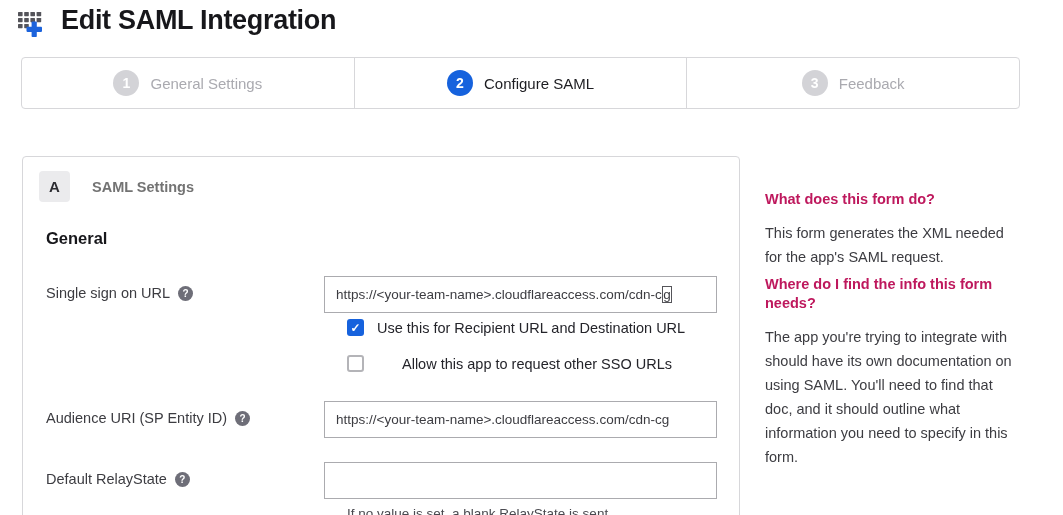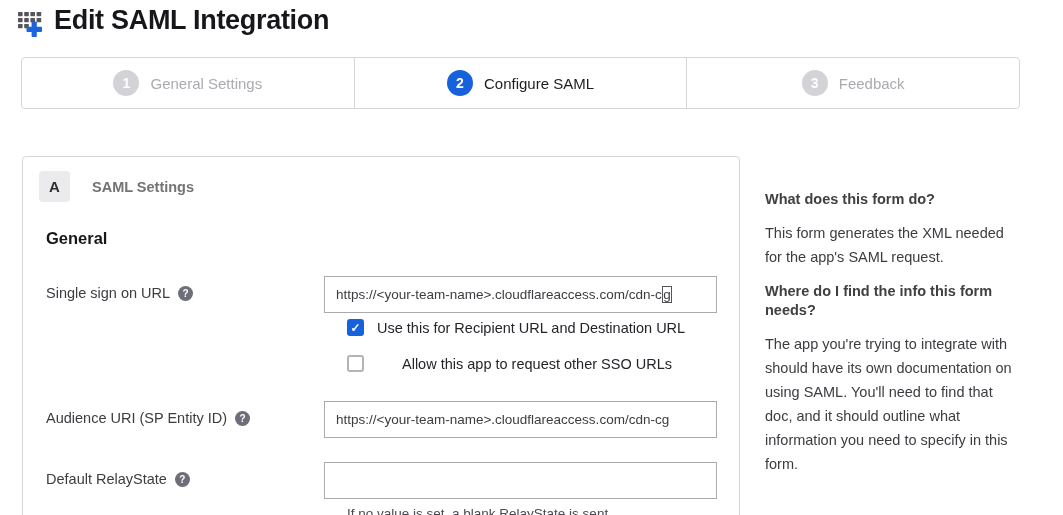--- a/index.html
+++ b/index.html
@@ -7,21 +7,21 @@
   body {
     background:#ffffff;
     font-family:"Liberation Sans", sans-serif;
     color:#1d1d21;
     position:relative;
   }
 
   
   .page-header { position:absolute; top:5px; left:15px; display:flex; align-items:center; }
   .app-icon { width:28px; height:30px; position:relative; top:2px; flex:0 0 auto; }
-  .page-title { font-size:27px; font-weight:700; letter-spacing:-0.3px; color:#17171b; margin-left:11px; }
+  .page-title { font-size:27px; font-weight:700; letter-spacing:-0.3px; color:#17171b; margin-left:18px; }
 
   
   .wizard { position:absolute; left:21px; top:57px; width:999px; height:52px;
             border:1px solid #d7d7da; border-radius:4px; display:flex; background:#fff; }
   .step { flex:1; display:flex; align-items:center; justify-content:center; gap:11px;
           border-right:1px solid #d7d7da; cursor:pointer; }
   .step:last-child { border-right:none; }
   .step-circle { width:26px; height:26px; border-radius:50%; background:#d3d3d7; color:#ffffff;
                  font-size:14px; font-weight:700; display:flex; align-items:center; justify-content:center; }
   .step-label { font-size:15px; font-weight:400; color:#aaaab0; }
@@ -63,23 +63,23 @@
   .checkbox.unchecked { border:2px solid #b4b4b8; background:#fff; }
   .checkbox-label { font-size:14.5px; color:#24242a; cursor:pointer; }
 
   .row-sso { margin-top:28px; }
   .row-audience { margin-top:29px; }
   .row-relay { margin-top:24px; }
   .field-hint { margin:7px 0 0 324px; font-size:13.5px; color:#4a4a50; }
 
   
   .help-sidebar { position:absolute; left:765px; top:190px; width:252px; }
-  .help-heading { font-size:14.5px; font-weight:700; color:#404040; line-height:19px; }
+  .help-heading { font-size:14.5px; font-weight:700; color:#be185d; line-height:19px; }
   .help-body { font-size:14.5px; color:#3c3c41; line-height:24px; margin-top:12px; }
-  .help-section + .help-section { margin-top:13px; }
+  .help-section + .help-section { margin-top:6px; }
 </style>
 </head>
 <body>
 
 <div class="page-header">
   <svg class="app-icon" viewBox="0 0 28 30" aria-hidden="true">
     <g fill="#54545a">
       <rect x="3" y="4" width="4.6" height="4.2" rx="0.6"></rect>
       <rect x="9.2" y="4" width="4.6" height="4.2" rx="0.6"></rect>
       <rect x="15.4" y="4" width="4.6" height="4.2" rx="0.6"></rect>

